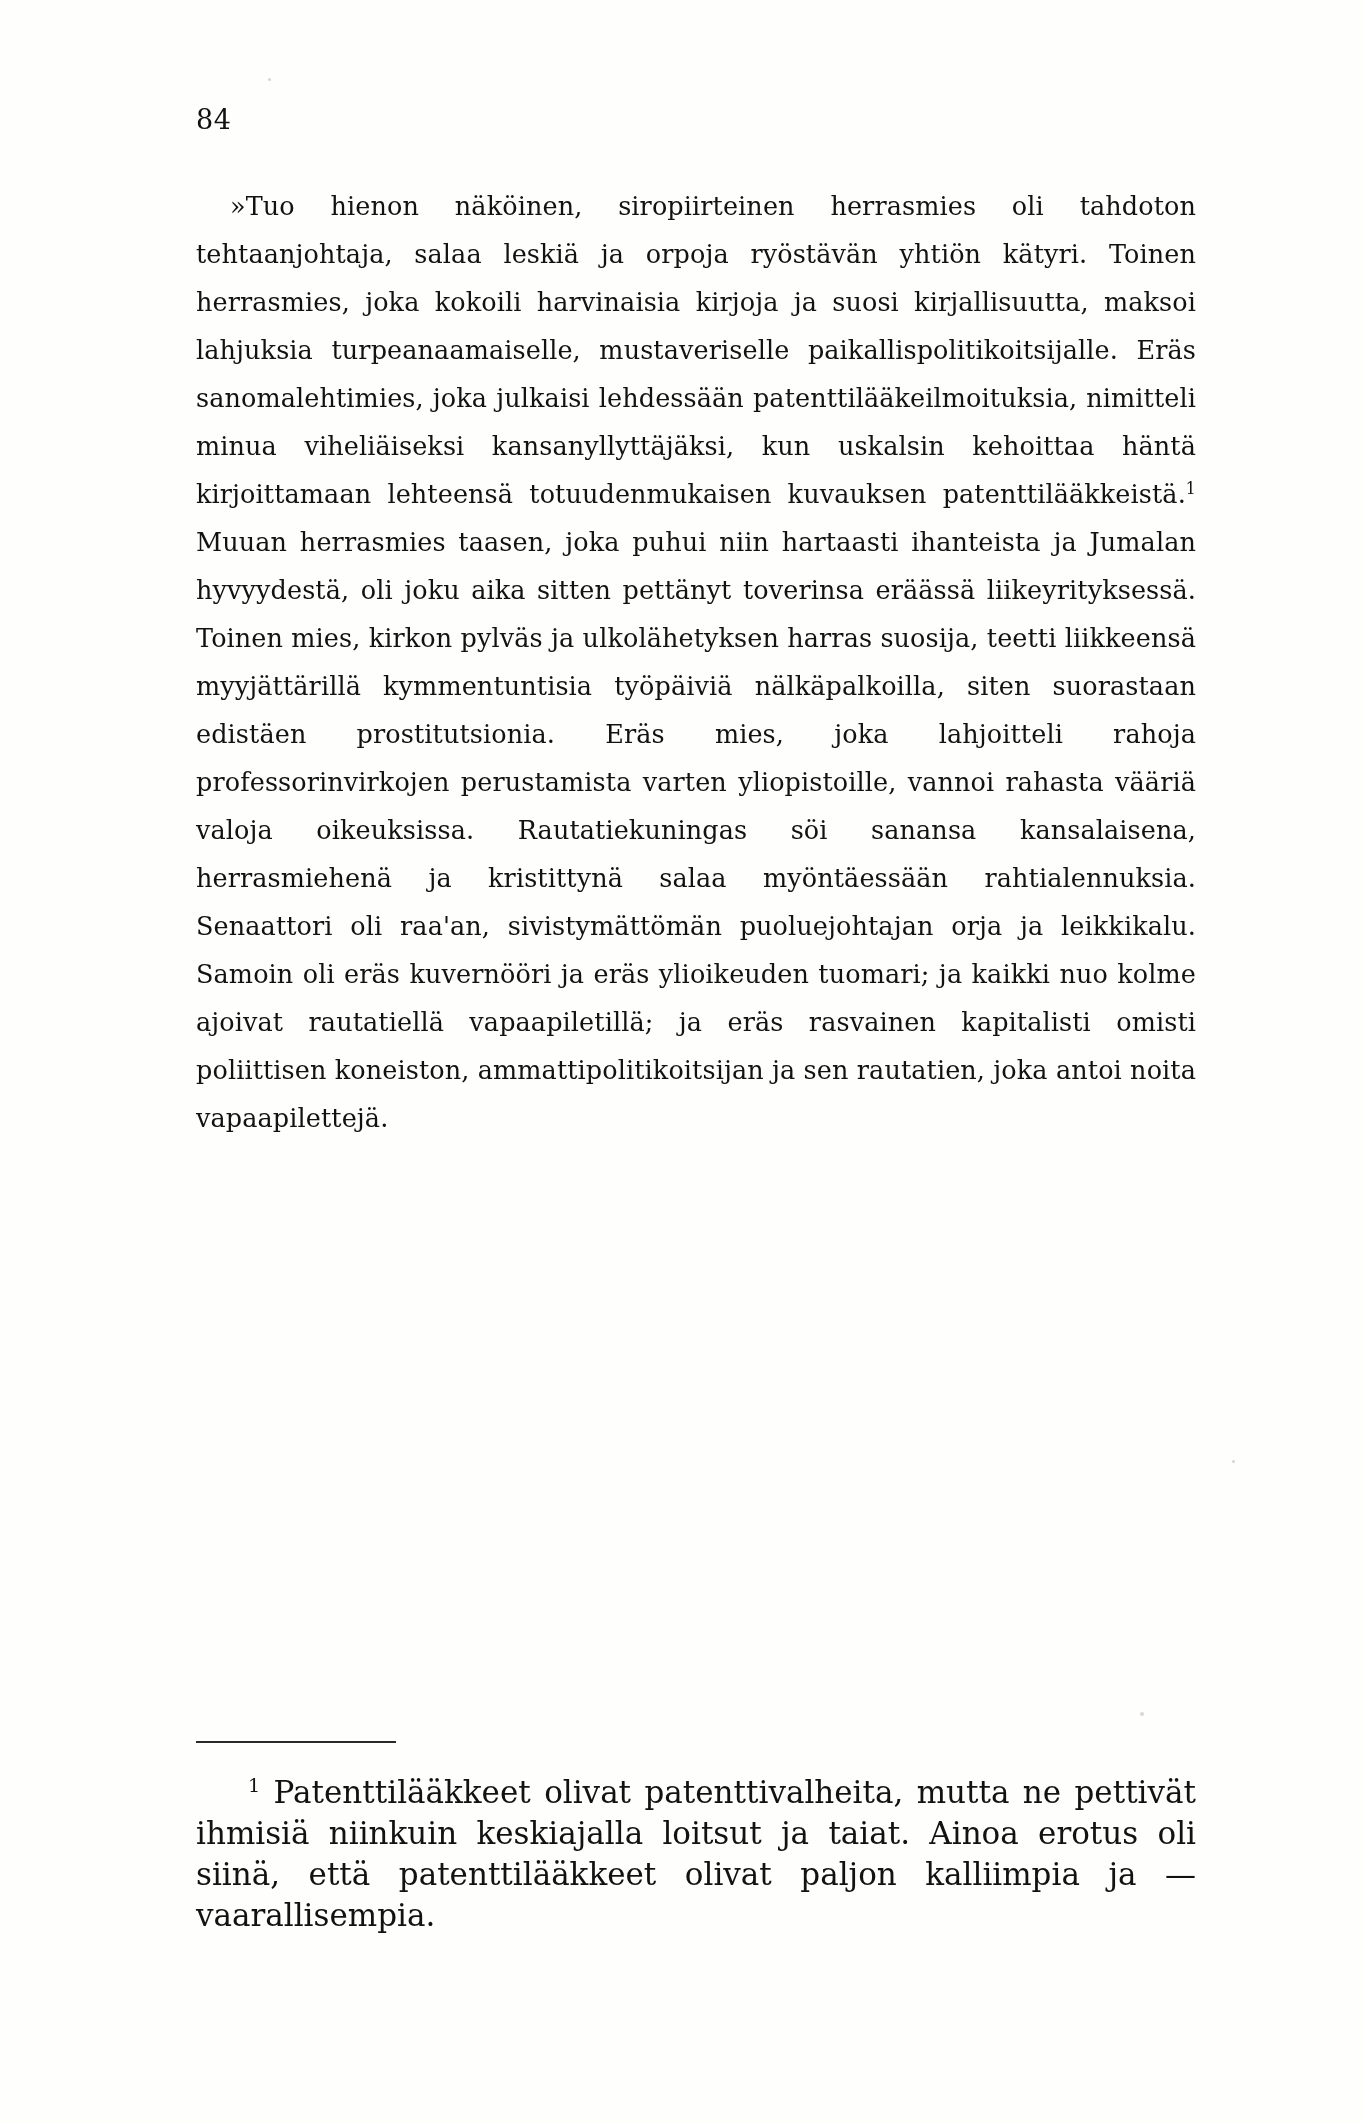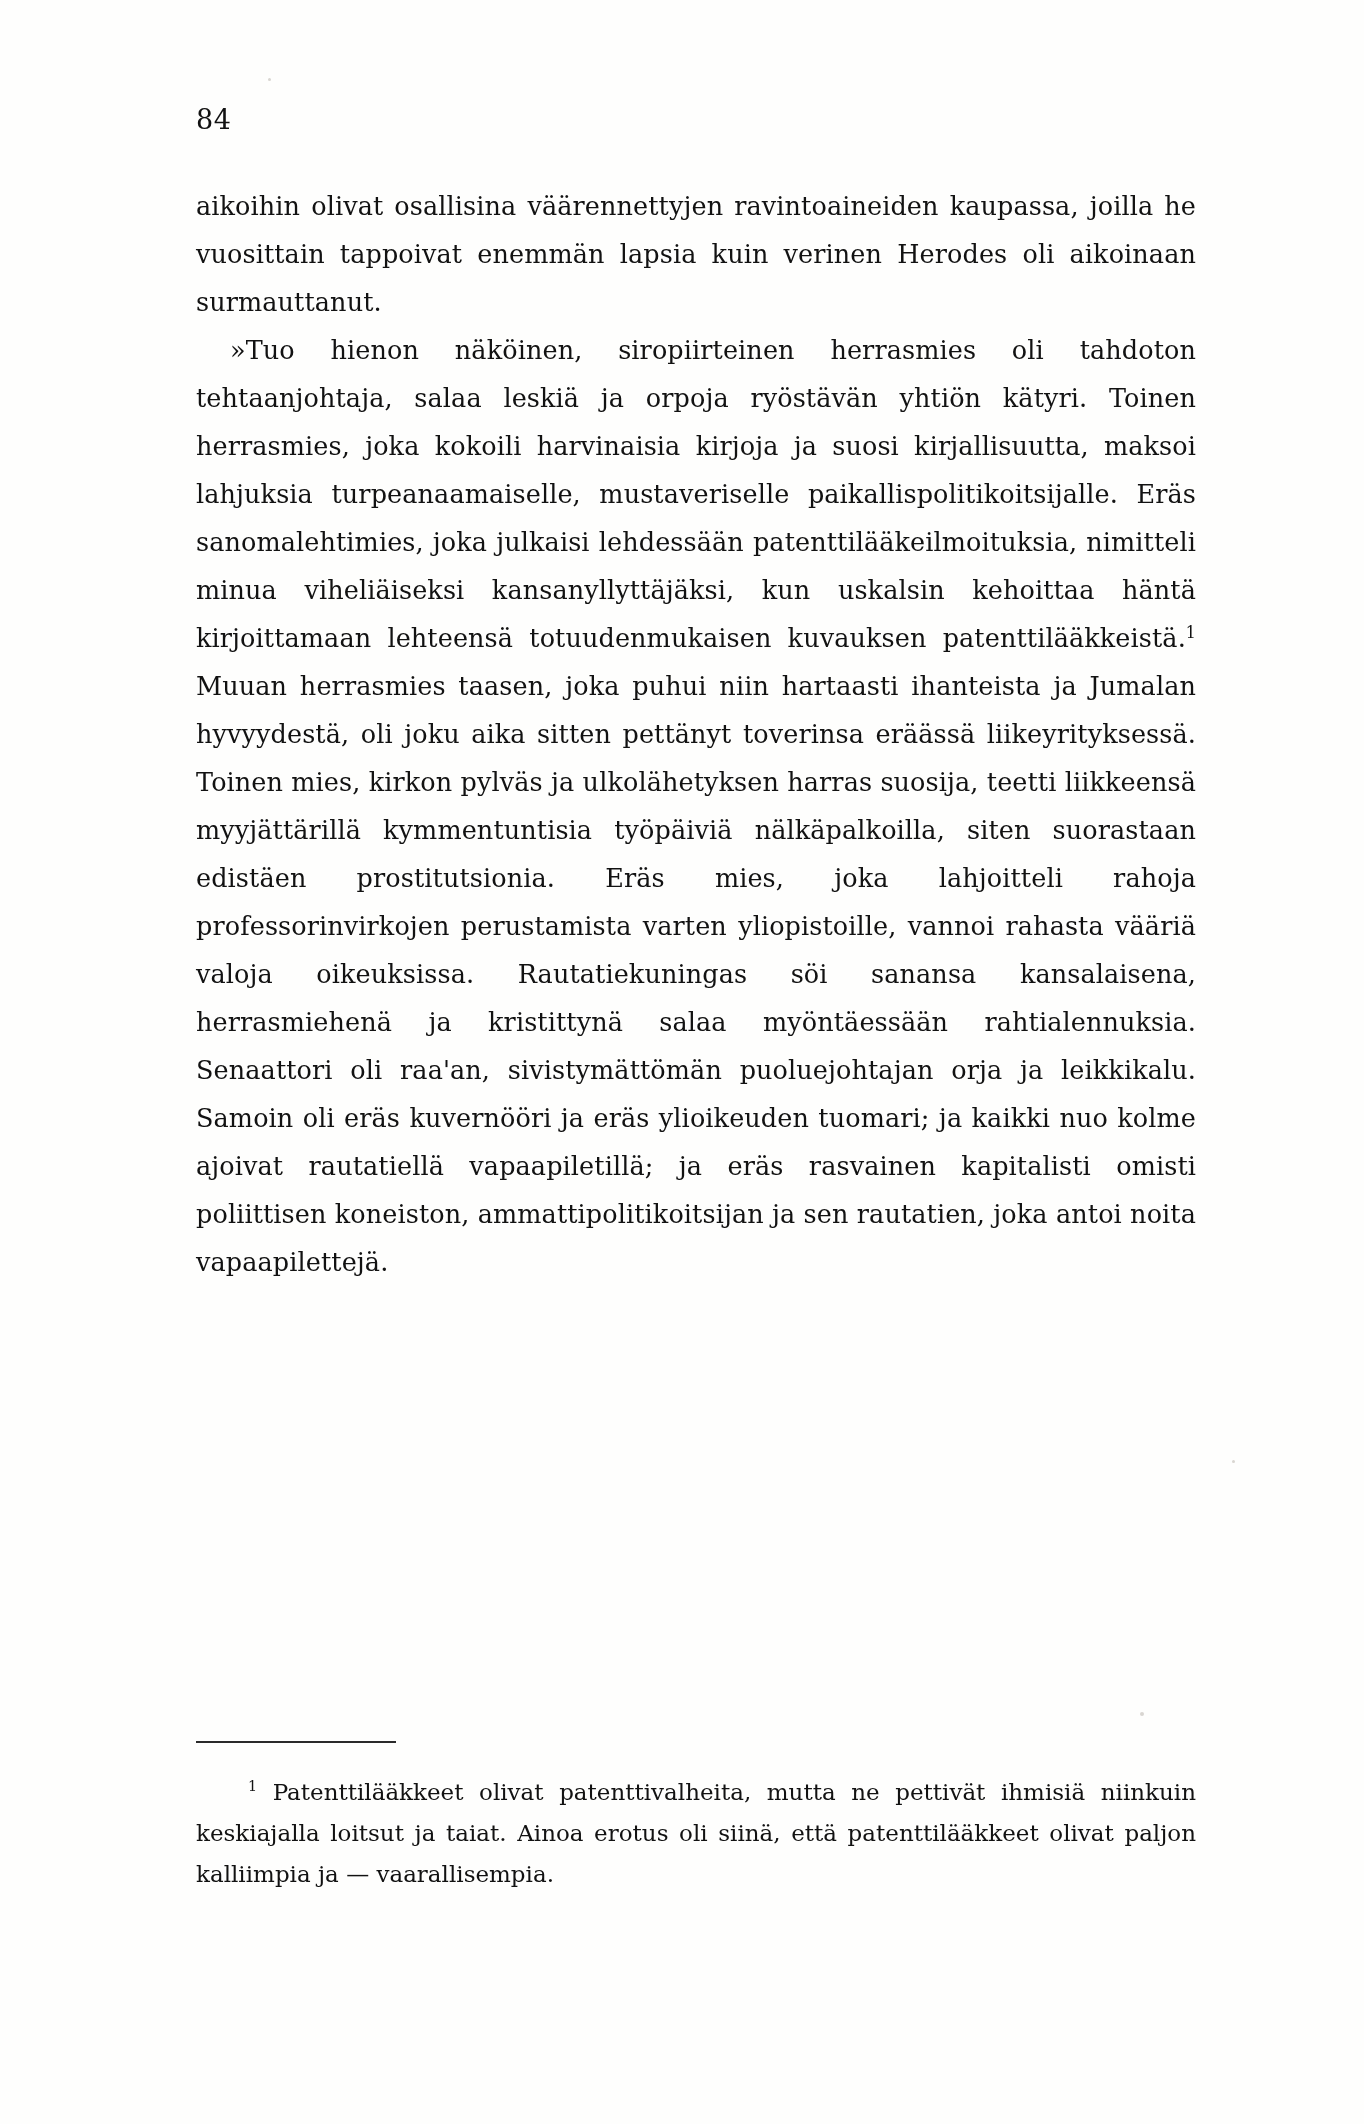--- a/index.html
+++ b/index.html
@@ -56,21 +56,21 @@
     left: 196px;
     width: 200px;
     height: 2px;
     background: #2a2a2a;
   }
   .footnote {
     position: absolute;
     top: 1772px;
     left: 196px;
     width: 1000px;
-    font-size: 23px;
+    font-size: 31px;
     line-height: 41px;
     text-align: justify;
     font-family: "DejaVu Serif", serif;
   }
   .footnote p {
     margin: 0;
     text-indent: 52px;
   }
   sup {
     font-size: 0.62em;
@@ -89,21 +89,20 @@
   }
 </style>
 </head>
 <body>
 
 <div class="page">
 
   <div class="page-number">84</div>
 
   <div class="body-text">
-    <p>aikoihin olivat osallisina väärennettyjen ravintoaineiden kaupassa, joilla he vuosittain tappoivat enemmän lapsia kuin verinen Herodes oli aikoinaan surmauttanut.</p>
     <p class="indent"><span>»Tuo hienon näköinen, siropiirteinen herrasmies oli tahdoton tehtaanjohtaja, salaa leskiä ja orpoja ryöstävän yhtiön kätyri. Toinen herrasmies, joka kokoili harvinaisia kirjoja ja suosi kirjallisuutta, maksoi lahjuksia turpeanaamaiselle, mustaveriselle paikallispolitikoitsijalle. Eräs sanomalehtimies, joka julkaisi lehdessään patenttilääkeilmoituksia, nimitteli minua viheliäiseksi kansanyllyttäjäksi, kun uskalsin kehoittaa häntä kirjoittamaan lehteensä totuudenmukaisen kuvauksen patenttilääkkeistä.</span><sup>1</sup> <span>Muuan herrasmies taasen, joka puhui niin hartaasti ihanteista ja Jumalan hyvyydestä, oli joku aika sitten pettänyt toverinsa eräässä liikeyrityksessä. Toinen mies, kirkon pylväs ja ulkolähetyksen harras suosija, teetti liikkeensä myyjättärillä kymmentuntisia työpäiviä nälkäpalkoilla, siten suorastaan edistäen prostitutsionia. Eräs mies, joka lahjoitteli rahoja professorinvirkojen perustamista varten yliopistoille, vannoi rahasta vääriä valoja oikeuksissa. Rautatiekuningas söi sanansa kansalaisena, herrasmiehenä ja kristittynä salaa myöntäessään rahtialennuksia. Senaattori oli raa'an, sivistymättömän puoluejohtajan orja ja leikkikalu. Samoin oli eräs kuvernööri ja eräs ylioikeuden tuomari; ja kaikki nuo kolme ajoivat rautatiellä vapaapiletillä; ja eräs rasvainen kapitalisti omisti poliittisen koneiston, ammattipolitikoitsijan ja sen rautatien, joka antoi noita vapaapilettejä.</span></p>
   </div>
 
   <div class="footnote-rule"></div>
 
   <div class="footnote">
     <p><sup>1</sup> <span>Patenttilääkkeet olivat patenttivalheita, mutta ne pettivät ihmisiä niinkuin keskiajalla loitsut ja taiat. Ainoa erotus oli siinä, että patenttilääkkeet olivat paljon kalliimpia ja — vaarallisempia.</span></p>
   </div>
 
   <div class="specks">

